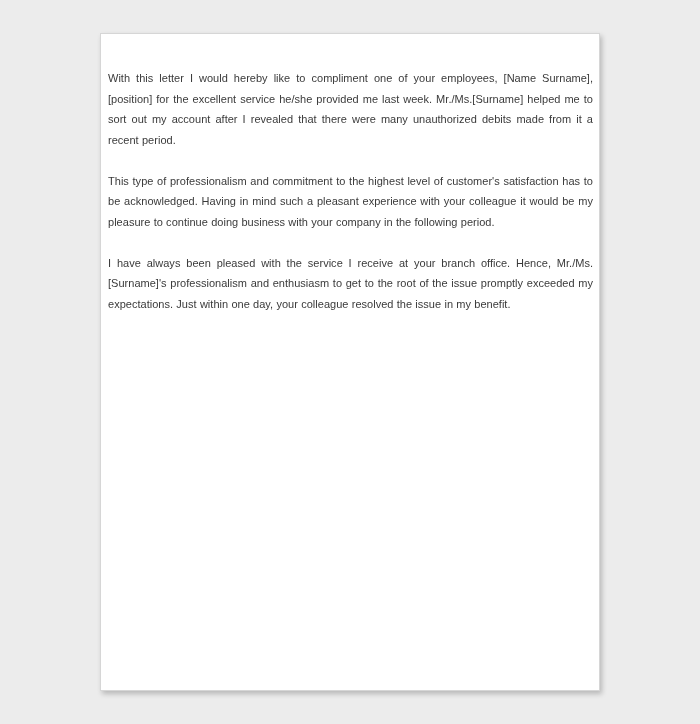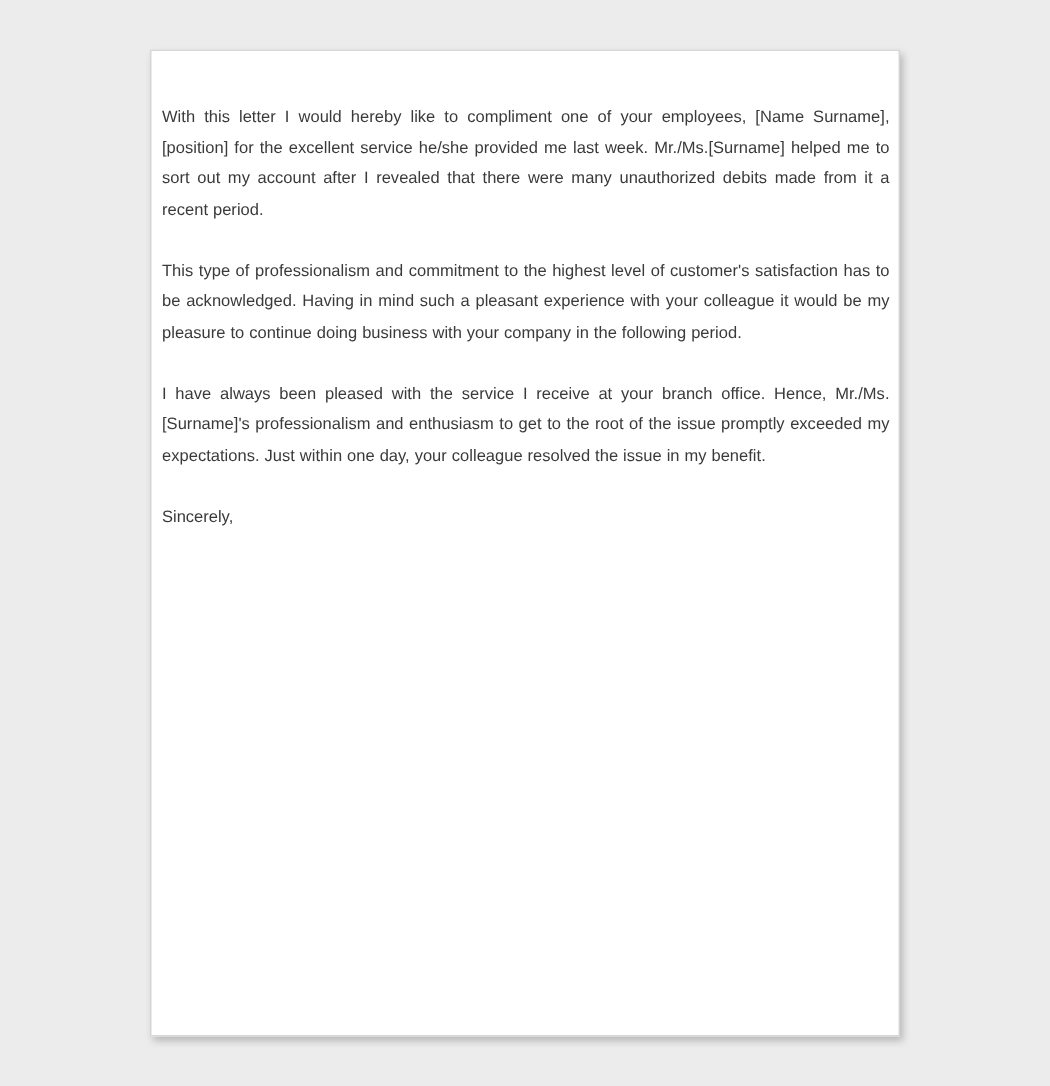--- a/index.html
+++ b/index.html
@@ -75,19 +75,18 @@
   <div class="page-sheet">
 
     <div class="letter-body">
 
       <p class="letter-paragraph">With this letter I would hereby like to compliment one of your employees, [Name Surname], [position] for the excellent service he/she provided me last week. Mr./Ms.[Surname] helped me to sort out my account after I revealed that there were many unauthorized debits made from it a recent period.</p>
 
       <p class="letter-paragraph">This type of professionalism and commitment to the highest level of customer's satisfaction has to be acknowledged. Having in mind such a pleasant experience with your colleague it would be my pleasure to continue doing business with your company in the following period.</p>
 
       <p class="letter-paragraph">I have always been pleased with the service I receive at your branch office. Hence, Mr./Ms.[Surname]'s professionalism and enthusiasm to get to the root of the issue promptly exceeded my expectations. Just within one day, your colleague resolved the issue in my benefit.</p>
 
-      <p class="letter-closing">Sincerely,</p>
 
     </div>
 
   </div>
 
 </div>
 
 </body></html>

